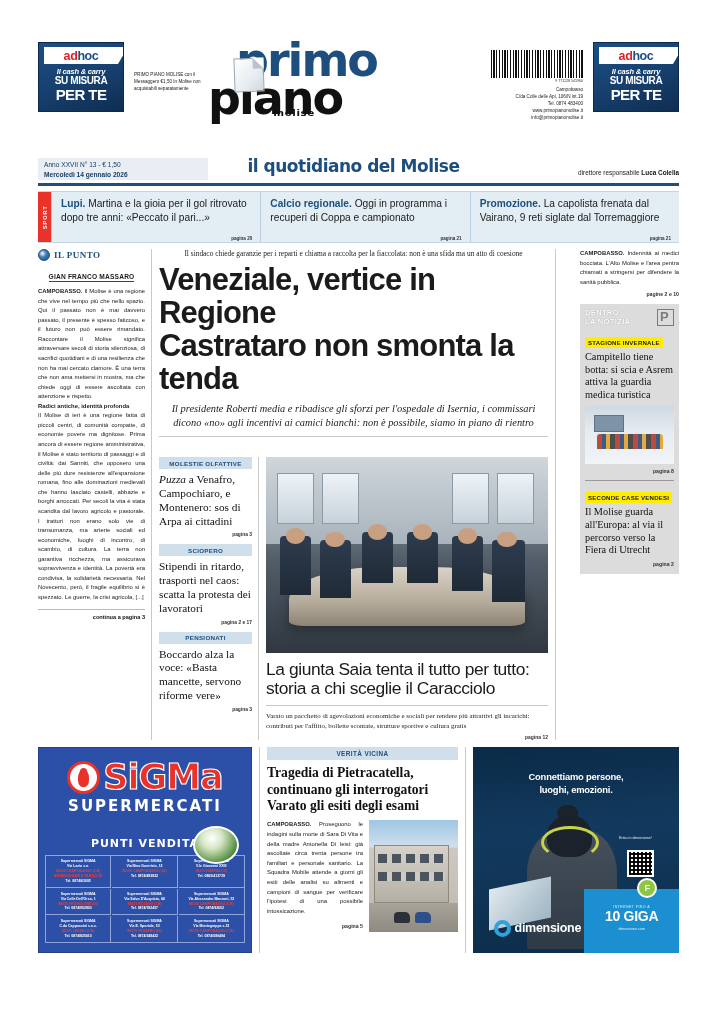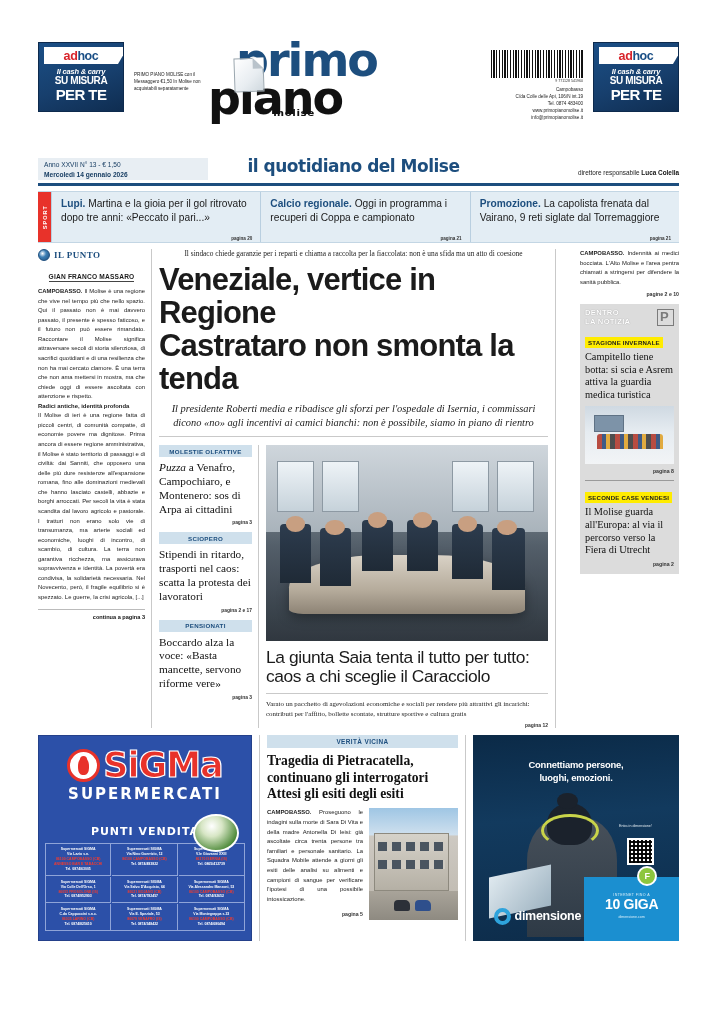--- a/index.html
+++ b/index.html
@@ -228,21 +228,21 @@
   }
   .subhead {
     font-family:"Liberation Serif", serif;
     font-style: italic;
     font-size: 10.4px; line-height:1.38; color:#1b1b1b;
     text-align:center;
     padding-bottom:6px;
     border-bottom:1px solid #c9c9c9;
   }
 
-  .mid-row { display:flex; margin-top:8px; }
+  .mid-row { display:flex; margin-top:20px; }
   .mid-col-briefs { width: 100px; flex:0 0 auto; padding-right:6px; border-right:1px solid #c9c9c9; }
   .mid-col-photo { flex:1 1 auto; padding-left:7px; }
 
   .brief-tag {
     background:#cfe0ec; color:#1d4e7e;
     font-size:6.2px; font-weight:bold; letter-spacing:0.3px;
     text-align:center; padding:2.5px 0; margin-bottom:4px;
   }
   .brief-title {
     font-family:"Liberation Serif", serif;
@@ -662,21 +662,21 @@
             <div class="head" style="left:36%;top:34%;width:7%;height:8%"></div>
             <div class="p1" style="left:50%;top:38%;width:11%;height:26%"></div>
             <div class="head" style="left:52%;top:34%;width:7%;height:8%"></div>
             <div class="p1" style="left:66%;top:40%;width:11%;height:28%"></div>
             <div class="head" style="left:68%;top:36%;width:7%;height:8%"></div>
             <div class="p1" style="left:80%;top:42%;width:12%;height:32%"></div>
             <div class="head" style="left:82%;top:38%;width:7%;height:8%"></div>
           </div>
           <div class="center-hl">
             <div>La giunta Saia tenta il tutto per tutto:</div>
-            <div>caos a chi sceglie il Caracciolo</div>
+            <div>storia a chi sceglie il Caracciolo</div>
           </div>
           <div class="center-sub">Varato un pacchetto di agevolazioni economiche e sociali per rendere più attrattivi gli incarichi: contributi per l'affitto, bollette scontate, strutture sportive e cultura gratis</div>
           <div class="center-page">pagina 12</div>
         </div>
       </div>
     </div>
 
     <div class="col-right">
       <div class="r-body">
         <b>CAMPOBASSO.</b><span> Indennità ai medici bocciata. L'Alto Molise e l'area pentra chiamati a stringersi per difendere la sanità pubblica.</span>
@@ -780,21 +780,21 @@
           <div class="sc4">Tel. 0874/680494</div>
         </div>
       </div>
     </div>
 
     <div class="verita">
       <div class="verita-tag">VERITÀ VICINA</div>
       <div class="verita-hl">
         <div>Tragedia di Pietracatella,</div>
         <div>continuano gli interrogatori</div>
-        <div>Attesi gli esiti degli esiti</div>
+        <div>Varato gli esiti degli esami</div>
       </div>
       <div class="verita-row">
         <div class="verita-text">
           <b>CAMPOBASSO.</b><span> Proseguono le indagini sulla morte di Sara Di Vita e della madre Antonella Di Ieisi: già ascoltate circa trenta persone tra familiari e personale sanitario. La Squadra Mobile attende a giorni gli esiti delle analisi su alimenti e campioni di sangue per verificare l'ipotesi di una possibile intossicazione.</span>
           <div class="verita-page">pagina 5</div>
         </div>
         <div class="verita-photo">
           <div class="bld">
             <div class="wrow" style="top:14%"></div>
             <div class="wrow" style="top:46%"></div>

